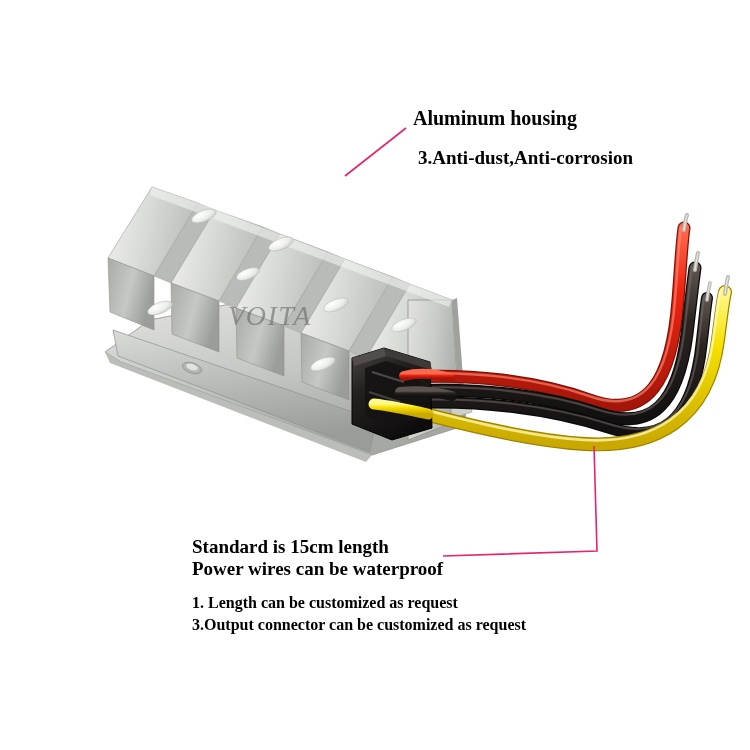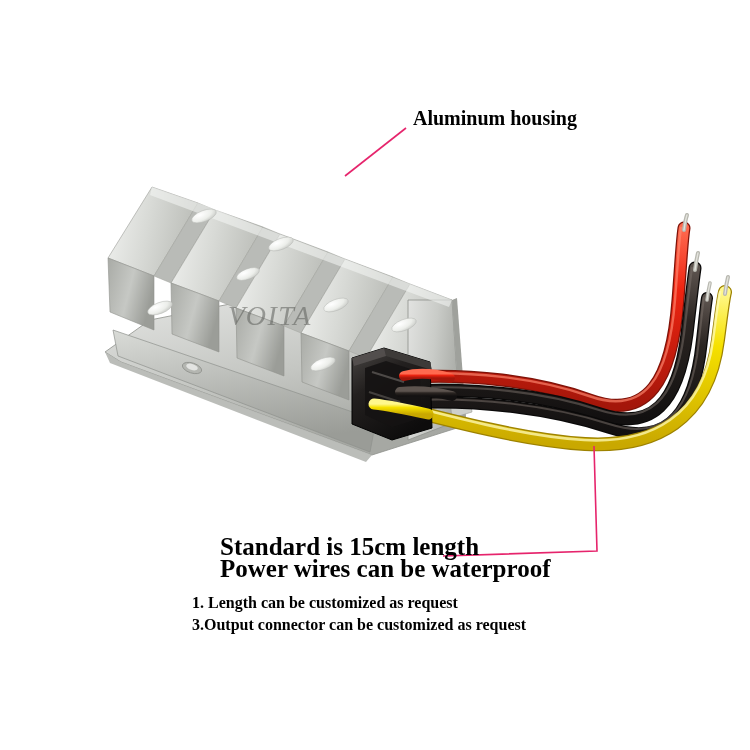--- a/index.html
+++ b/index.html
@@ -37,23 +37,22 @@
   }
   #anno-top-list {
     left: 418px;
     top: 147px;
     font-size: 19px;
     line-height: 21.5px;
   }
   #anno-bottom-head {
     left: 192px;
     top: 536px;
-    font-size: 25px;
+    font-size: 19px;
     line-height: 22px;
-    margin-left: 28px;
   }
   #anno-bottom-list {
     left: 192px;
     top: 592px;
     font-size: 16px;
     line-height: 22px;
   }
   .anno-line-item { display: block; }
 </style>
 </head>
@@ -229,20 +228,21 @@
 
     <g fill="none" stroke="#e6246c" stroke-width="1.6">
       <path d="M345,176 L406,128"></path>
       <path d="M594,446 L597,551 L443,556"></path>
     </g>
   </svg>
 
   <div class="anno-text" id="anno-top-title">Aluminum housing</div>
 
   <div class="anno-text" id="anno-top-list">
+    <span class="anno-line-item">3.Anti-dust,Anti-corrosion</span>
   </div>
 
   <div class="anno-text" id="anno-bottom-head">
     <span class="anno-line-item">Standard is 15cm length</span>
     <span class="anno-line-item">Power wires can be waterproof</span>
   </div>
 
   <div class="anno-text" id="anno-bottom-list">
     <span class="anno-line-item">1. Length can be customized as request</span>
     <span class="anno-line-item">3.Output connector can be customized as request</span>

